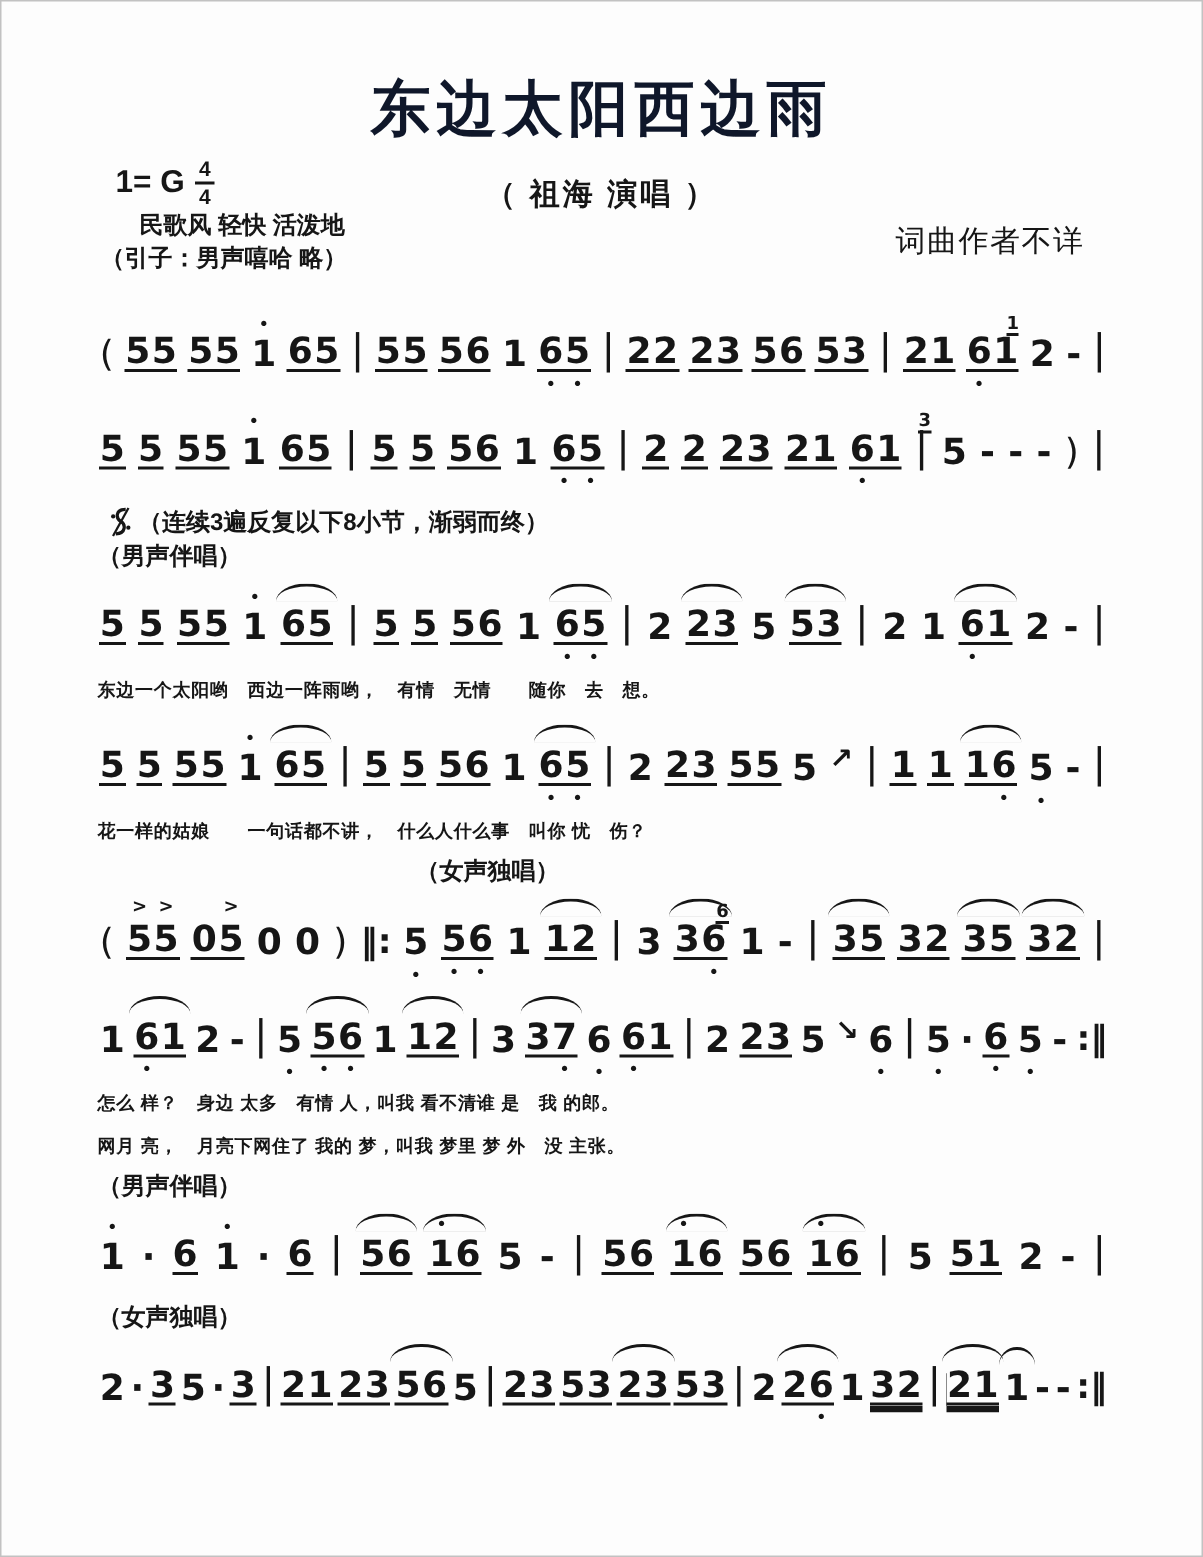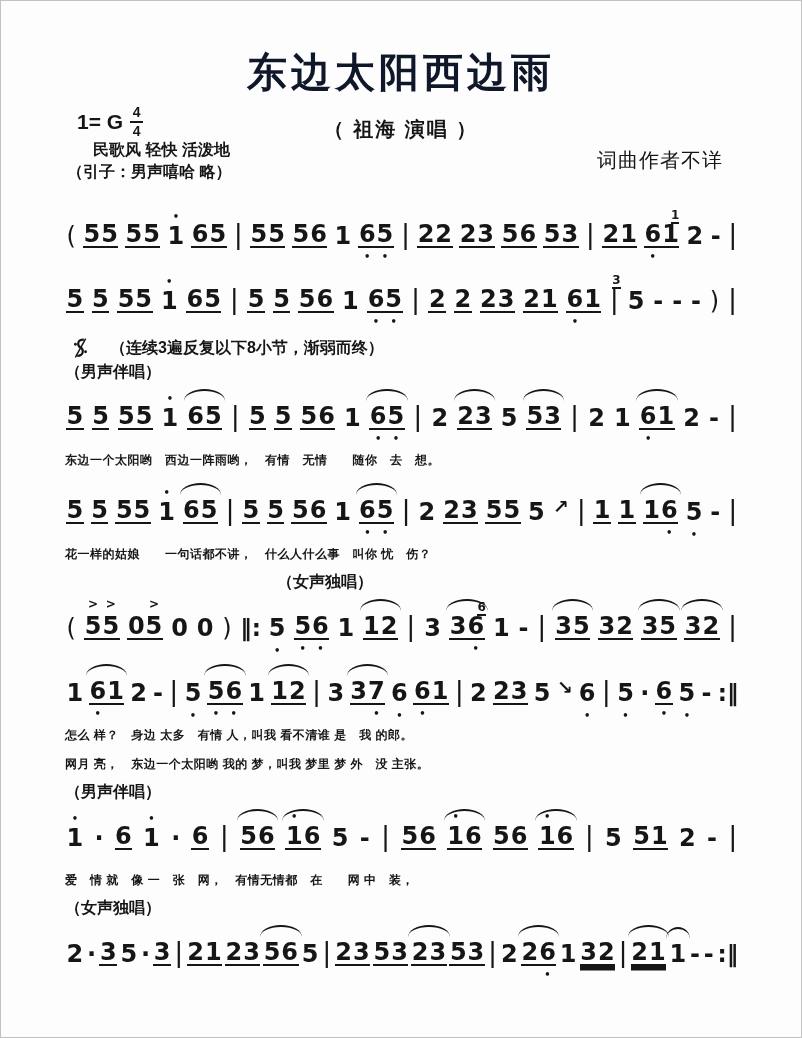--- a/index.html
+++ b/index.html
@@ -36,21 +36,21 @@
   .slur{position:absolute;display:block;left:-3px;right:-3px;top:-15px;height:10px;
         border-top:2.6px solid #161616;border-radius:50% 50% 0 0/100% 100% 0 0;}
   .grace{position:absolute;top:-15px;left:-15px;font-style:normal;font-size:12px;
          font-weight:700;border-bottom:2px solid #161616;line-height:1.1;}
   .bar{font-weight:400;font-size:27px;transform:translateY(-1px);}
   .rep{font-weight:700;font-size:23px;letter-spacing:-1px;}
   .par{font-weight:400;}
   .gl{font-size:19px;transform:translateY(-8px);}
   .lyr{display:flex;font-size:12px;font-weight:700;line-height:29px;letter-spacing:0.5px;}
   .lyr .lt{flex:1;}
-  .segno-row{display:flex;align-items:center;gap:22px;padding:6px 0 0 8px;
+  .segno-row{display:flex;align-items:center;gap:4px;padding:6px 0 0 8px;
              font-size:16px;font-weight:700;}
 </style>
 </head>
 <body>
 
 <div class="page">
   <div class="head">
     <div class="title" style="color: #0f172a;">东边太阳西边雨</div>
     <div class="subtitle">（ 祖海 演唱 ）</div>
     <div class="keysig">
@@ -599,21 +599,21 @@
           </span>
           <span class="tok rep">
             <span class="col"><span class="ch">:</span></span>
             <span class="col"><span class="ch">‖</span></span>
           </span>
         </div>
         <div class="lyr">
           <span class="lt">怎么 样？　身边 太多　有情 人，叫我 看不清谁 是　我 的郎。</span>
         </div>
         <div class="lyr">
-          <span class="lt">网月 亮，　东边一个太阳哟 我的 梦，叫我 梦里 梦 外　没 主张。</span>
+          <span class="lt">网月 亮，　月亮下网住了 我的 梦，叫我 梦里 梦 外　没 主张。</span>
         </div>
       </div>
       <div class="sys">
         <div class="slabel">（男声伴唱）</div>
         <div class="notes">
           <span class="tok ">
             <span class="col"><b class="am">•</b><span class="ch">1</span></span>
           </span>
           <span class="tok ">
             <span class="col"><span class="ch">·</span></span>
@@ -682,23 +682,20 @@
           </span>
           <span class="tok ">
             <span class="col"><span class="ch">2</span></span>
           </span>
           <span class="tok ">
             <span class="col"><span class="ch">-</span></span>
           </span>
           <span class="tok bar">
             <span class="col"><span class="ch">|</span></span>
           </span>
-        </div>
-        <div class="lyr">
-          <span class="lt">爱　情 就　像 一　张　网，　有情无情都　在　　网 中　装，</span>
         </div>
       </div>
       <div class="sys">
         <div class="slabel">（女声独唱）</div>
         <div class="notes">
           <span class="tok ">
             <span class="col"><span class="ch">2</span></span>
           </span>
           <span class="tok ">
             <span class="col"><span class="ch">·</span></span>

